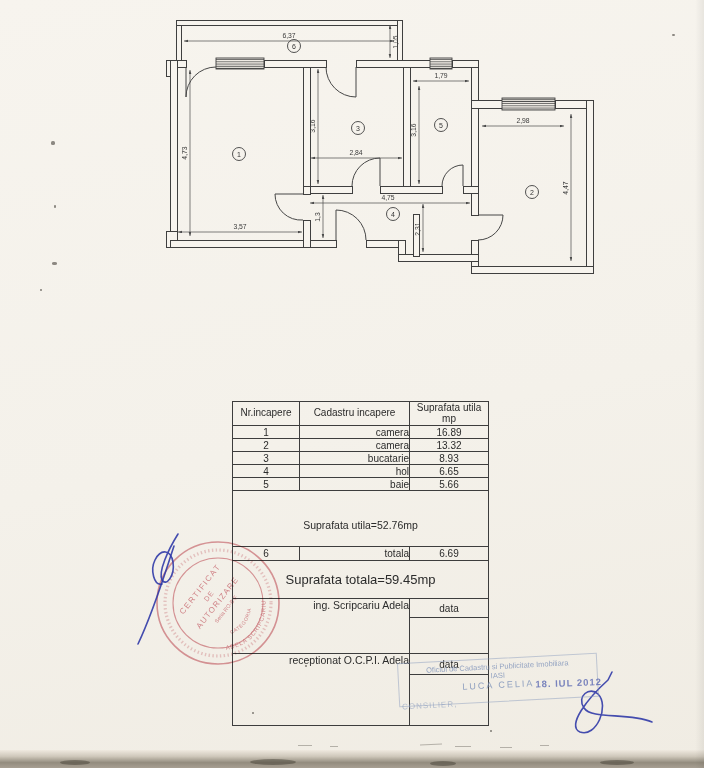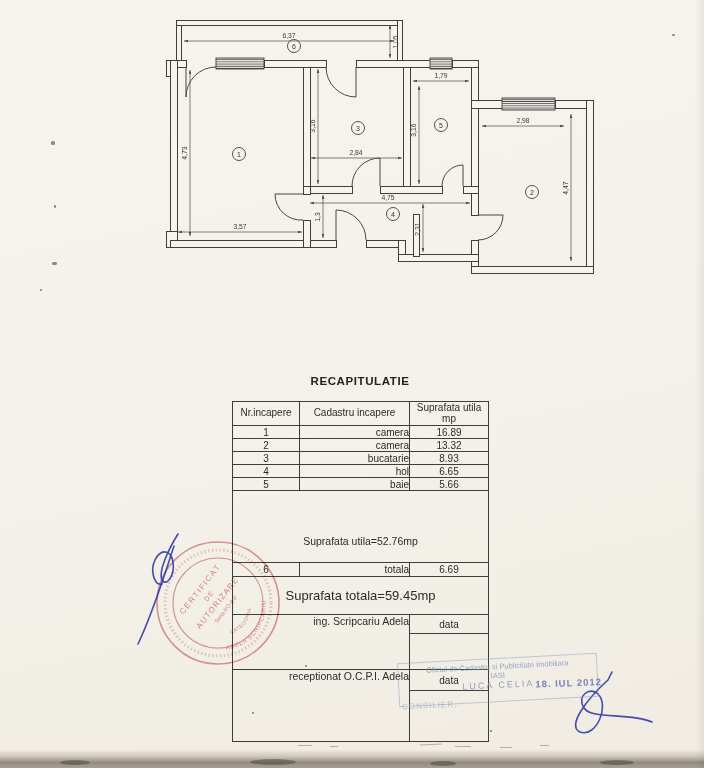--- a/index.html
+++ b/index.html
@@ -171,21 +171,20 @@
         <text class="roomn" x="198" y="122.6">3</text>
       <circle class="roomc" cx="233" cy="206" r="6.5"></circle>
         <text class="roomn" x="233" y="208.6">4</text>
       <circle class="roomc" cx="281" cy="117" r="6.5"></circle>
         <text class="roomn" x="281" y="119.6">5</text>
       <circle class="roomc" cx="134" cy="38" r="6.5"></circle>
         <text class="roomn" x="134" y="40.6">6</text>
     </g>
   </svg>
 
-  <div class="title">RECAPITULATIE</div>
 
   <table class="recap">
     <colgroup>
         <col style="width:67px">
         <col style="width:110px">
         <col style="width:79px">
       </colgroup>
     <tbody>
         <tr>
       <td class="c hdr" style="height:23px">Nr.incapere</td>
@@ -214,21 +213,21 @@
       <td class="c" style="height:12px">4</td>
       <td class="l">hol</td>
       <td class="c">6.65</td>
     </tr>
     <tr>
       <td class="c" style="height:12px">5</td>
       <td class="l">baie</td>
       <td class="c">5.66</td>
     </tr>
     <tr>
-      <td colspan="3" class="c" style="height:43px;vertical-align:middle;padding-top:28px;font-size:10.5px">Suprafata utila=52.76mp</td>
+      <td colspan="3" class="c" style="height:43px;vertical-align:middle;padding-top:12px;font-size:10.5px">Suprafata utila=52.76mp</td>
     </tr>
     <tr>
       <td class="c" style="height:13px">6</td>
       <td class="l">totala</td>
       <td class="c">6.69</td>
     </tr>
     <tr>
       <td colspan="3" class="c" style="height:37px;vertical-align:middle;font-size:13px">Suprafata totala=59.45mp</td>
     </tr>
     <tr>

